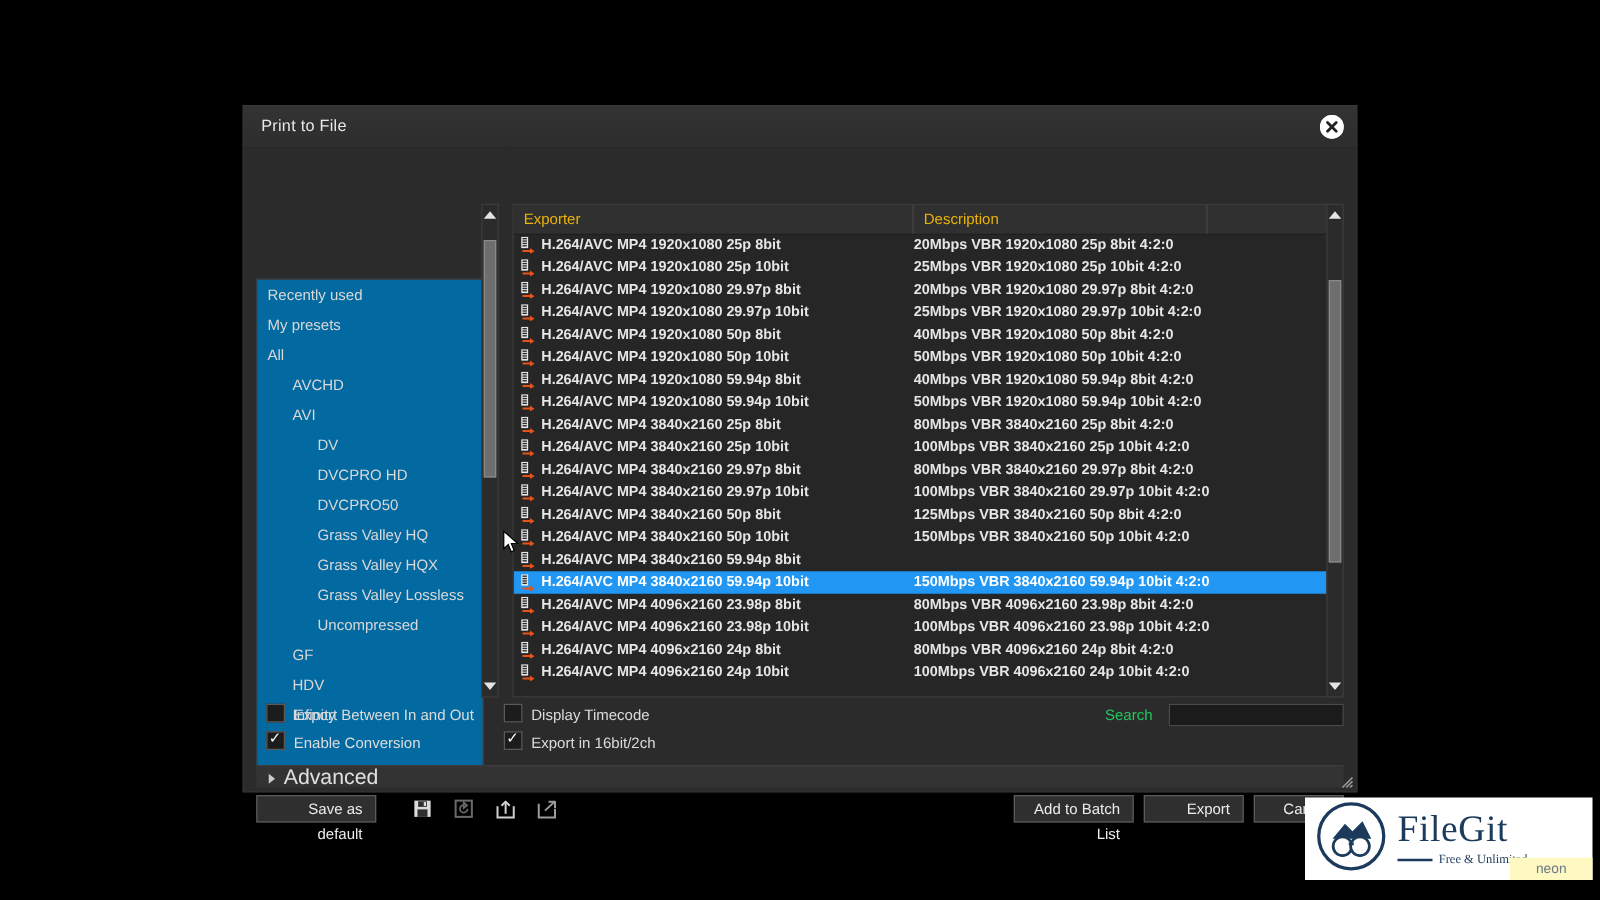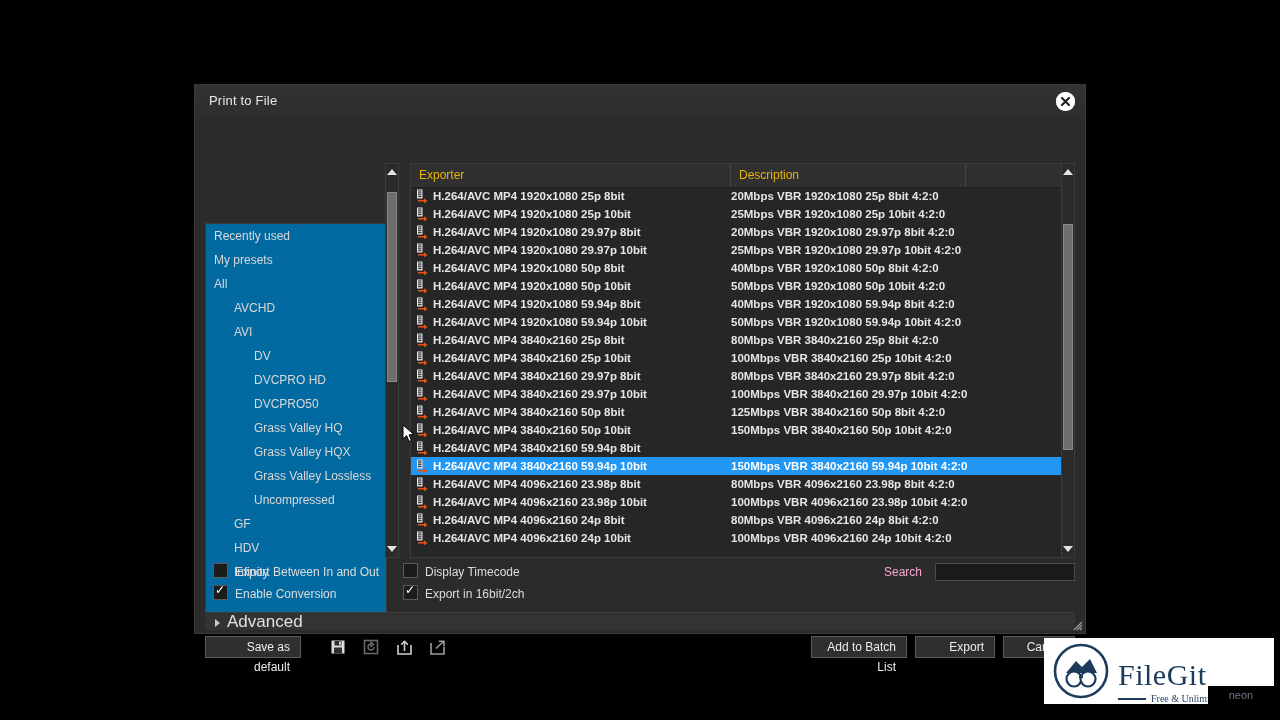--- a/index.html
+++ b/index.html
@@ -138,21 +138,21 @@
     position: absolute; left: 1px; top: -3px;
     font-size: 12px; color: #ffffff; line-height: 14px;
   }
   .opt-a { left: 8px;  top: 0; }
   .opt-b { left: 8px;  top: 22px; }
   .opt-c { left: 198px; top: 0; }
   .opt-d { left: 198px; top: 22px; }
 
   .search-label {
     position: absolute; right: 153px; top: 2px;
-    color: #f9a8d4; font-size: 12px;
+    color: #22c55e; font-size: 12px;
   }
   .search-input {
     position: absolute; right: 0; top: 0;
     width: 140px; height: 18px;
     background: #1b1b1b; border: 1px solid #4a4a4a;
     color: #e0e0e0; font-size: 12px; padding: 0 4px;
     box-sizing: border-box;
     font-family: "Liberation Sans", sans-serif;
   }
   .search-input::placeholder { color: #777; }
@@ -195,37 +195,37 @@
   .grip { position: absolute; right: 2px; bottom: 2px; width: 14px; height: 14px; }
 
   
   .cursor { position: absolute; left: 402px; top: 424px; width: 14px; height: 20px; pointer-events: none; }
 
   
   .watermark {
     position: absolute; left: 1044px; top: 638px;
     width: 230px; height: 66px;
     background: #ffffff;
-    display: flex; align-items: flex-end;
+    display: flex; align-items: center;
   }
   .wm-logo { margin-left: 8px; }
   .wm-text { margin-left: 8px; }
   .wm-title {
     font-family: "Liberation Serif", serif;
     font-size: 30px; color: #1b3a5c; line-height: 1; letter-spacing: .5px;
   }
   .wm-sub {
     font-family: "Liberation Serif", serif;
     font-size: 10px; color: #1b3a5c; margin-top: 3px;
     display: flex; align-items: center; gap: 5px; white-space: nowrap;
   }
   .wm-sub .dash { display:block; width: 28px; height: 2px; background: #1b3a5c; }
   .wm-corner {
     position: absolute; right: 0; bottom: 0;
-    width: 66px; height: 18px; background: #000000;
+    width: 66px; height: 18px; background: #fef9c3;
     color: #6a7885; font-size: 11px; text-align: center; line-height: 18px;
     overflow: hidden;
   }
 </style>
 </head>
 <body>
 
 <div id="root">
 
   <div class="dialog">

